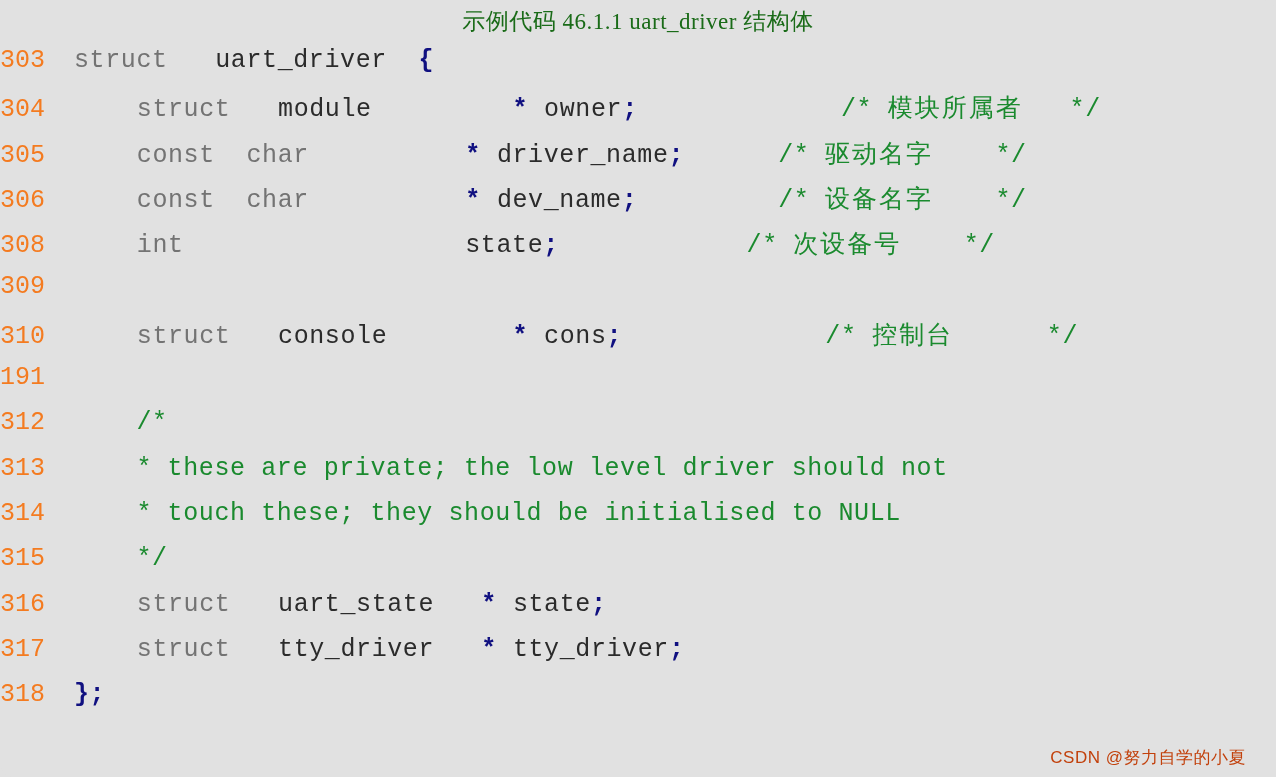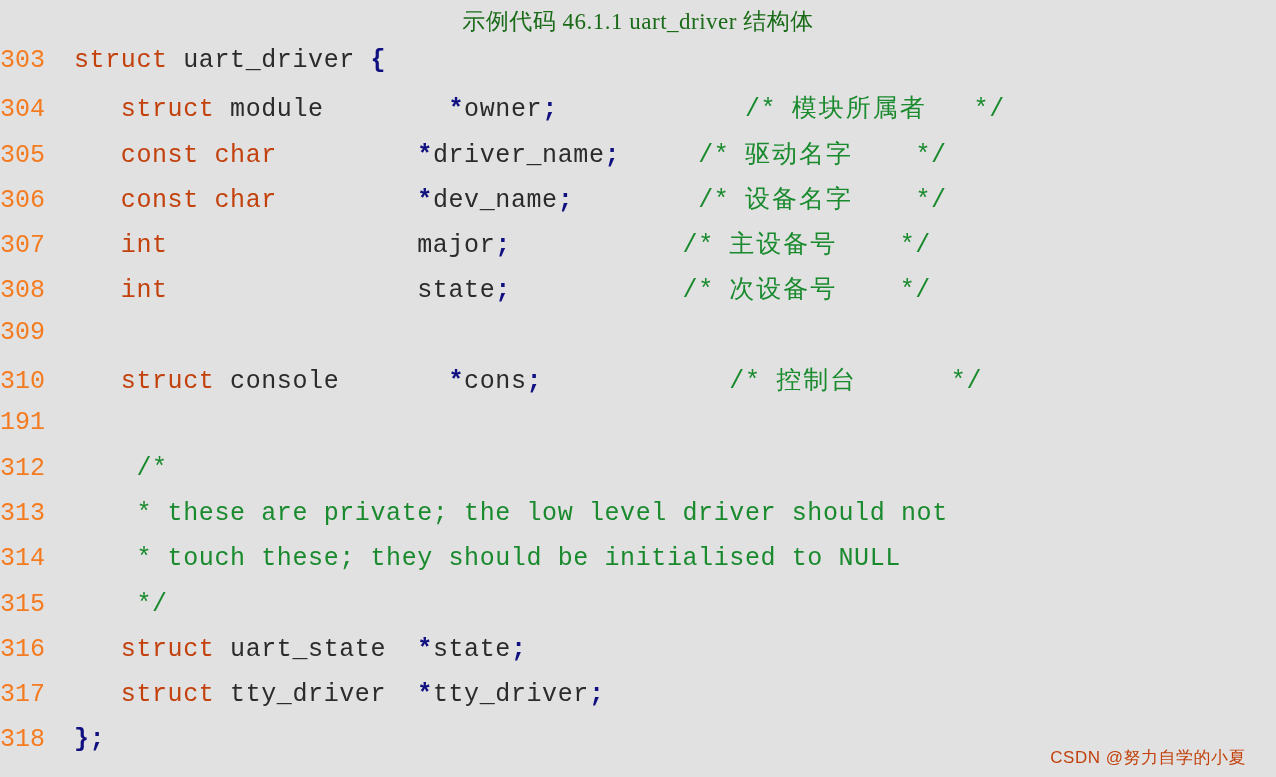--- a/index.html
+++ b/index.html
@@ -55,22 +55,22 @@
     font-size: 25px;
     letter-spacing: 0px;
     font-family: "Liberation Mono", "DejaVu Sans Mono", monospace;
   }
   .content {
     white-space: pre;
     font-size: 25px;
     letter-spacing: 0.6px;
     color: #2b2b2b;
   }
-  .kw      { color: #c2410c; }
-  .id      { color: #2b2b2b; }
+  .kw      { color: #737373; }
+  .id      { color: #2b2b2b; margin-left: 16px; }
   .punc    { color: #101080; font-weight: bold; }
   .cmt     { color: #1a8a2e; }
   .cmt-cn  { color: #1a8a2e; font-family: Liberation Serif, serif; letter-spacing: 2px; }
   .brace   { color: #101080; font-weight: bold; }
   .watermark {
     position: absolute;
     right: 30px;
     bottom: 8px;
     color: #c2410c;
     font-size: 17px;
@@ -84,21 +84,20 @@
 
 <div id="page">
 
   <div class="title">示例代码 46.1.1 uart_driver 结构体</div>
 
   <div class="code" id="code-block">
       <div class="line"><span class="lnum">303</span><span class="content"><span class="kw">struct</span><span class="id"> </span><span class="id">uart_driver</span><span class="id"> </span><span class="brace">{</span></span></div>
       <div class="line"><span class="lnum">304</span><span class="content"><span class="id">   </span><span class="kw">struct</span><span class="id"> </span><span class="id">module</span><span class="id">        </span><span class="punc">*</span><span class="id">owner</span><span class="punc">;</span><span class="id">            </span><span class="cmt">/* </span><span class="cmt-cn">模块所属者</span><span class="cmt">   */</span></span></div>
       <div class="line"><span class="lnum">305</span><span class="content"><span class="id">   </span><span class="kw">const</span><span class="id"> </span><span class="kw">char</span><span class="id">         </span><span class="punc">*</span><span class="id">driver_name</span><span class="punc">;</span><span class="id">     </span><span class="cmt">/* </span><span class="cmt-cn">驱动名字</span><span class="cmt">    */</span></span></div>
       <div class="line"><span class="lnum">306</span><span class="content"><span class="id">   </span><span class="kw">const</span><span class="id"> </span><span class="kw">char</span><span class="id">         </span><span class="punc">*</span><span class="id">dev_name</span><span class="punc">;</span><span class="id">        </span><span class="cmt">/* </span><span class="cmt-cn">设备名字</span><span class="cmt">    */</span></span></div>
-      <div class="line"><span class="lnum">307</span><span class="content"><span class="id">   </span><span class="kw">int</span><span class="id">                </span><span class="id">major</span><span class="punc">;</span><span class="id">           </span><span class="cmt">/* </span><span class="cmt-cn">主设备号</span><span class="cmt">    */</span></span></div>
       <div class="line"><span class="lnum">308</span><span class="content"><span class="id">   </span><span class="kw">int</span><span class="id">                </span><span class="id">state</span><span class="punc">;</span><span class="id">           </span><span class="cmt">/* </span><span class="cmt-cn">次设备号</span><span class="cmt">    */</span></span></div>
       <div class="line"><span class="lnum">309</span></div>
       <div class="line"><span class="lnum">310</span><span class="content"><span class="id">   </span><span class="kw">struct</span><span class="id"> </span><span class="id">console</span><span class="id">       </span><span class="punc">*</span><span class="id">cons</span><span class="punc">;</span><span class="id">            </span><span class="cmt">/* </span><span class="cmt-cn">控制台</span><span class="cmt">      */</span></span></div>
       <div class="line"><span class="lnum">191</span><span class="content"></span></div>
       <div class="line"><span class="lnum">312</span><span class="content"><span class="cmt">    /*</span></span></div>
       <div class="line"><span class="lnum">313</span><span class="content"><span class="cmt">    * these are private; the low level driver should not</span></span></div>
       <div class="line"><span class="lnum">314</span><span class="content"><span class="cmt">    * touch these; they should be initialised to NULL</span></span></div>
       <div class="line"><span class="lnum">315</span><span class="content"><span class="cmt">    */</span></span></div>
       <div class="line"><span class="lnum">316</span><span class="content"><span class="id">   </span><span class="kw">struct</span><span class="id"> </span><span class="id">uart_state</span><span class="id">  </span><span class="punc">*</span><span class="id">state</span><span class="punc">;</span></span></div>
       <div class="line"><span class="lnum">317</span><span class="content"><span class="id">   </span><span class="kw">struct</span><span class="id"> </span><span class="id">tty_driver</span><span class="id">  </span><span class="punc">*</span><span class="id">tty_driver</span><span class="punc">;</span></span></div>

